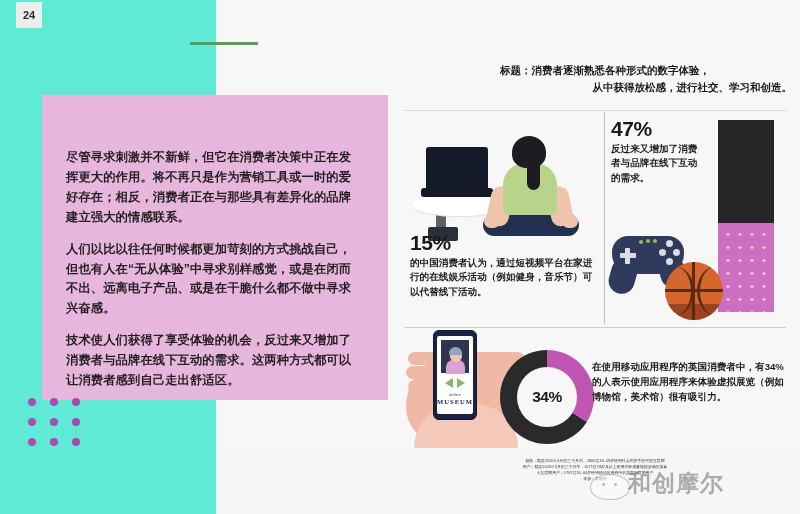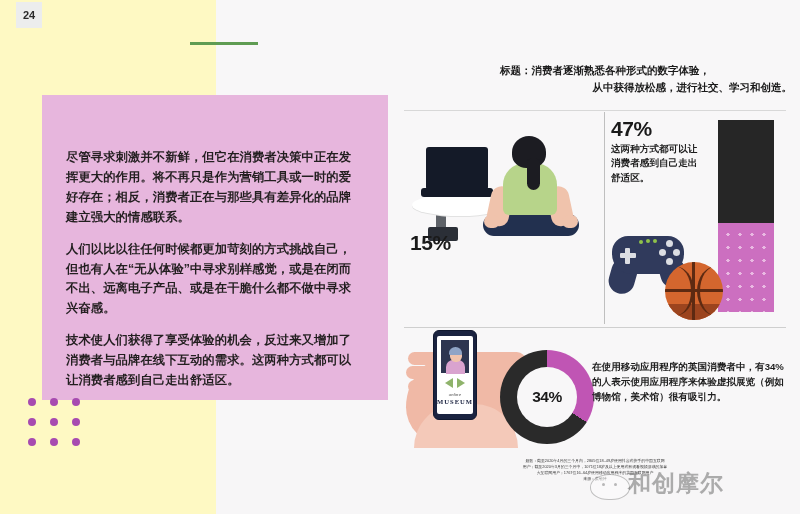--- a/index.html
+++ b/index.html
@@ -8,21 +8,21 @@
     background: #ffffff;
   }
   body {
     font-family: "Liberation Sans", "DejaVu Sans", sans-serif;
   }
   #page {
     position: relative;
     width: 800px;
     height: 514px;
     overflow: hidden;
-    background: #fef9c3;
+    background: #5eead4;
   }
   
   .panel-tint {
     position: absolute;
     left: 216px;
     top: 0;
     width: 584px;
     height: 514px;
     background: #f7f6f7;
   }
@@ -618,25 +618,26 @@
   <div class="y-arm-l"></div>
   <div class="y-arm-r"></div>
   <div class="y-body"></div>
   <div class="y-hair-bun"></div>
   <div class="y-pony"></div>
   <div class="y-hand-l"></div>
   <div class="y-hand-r"></div>
 
   <div id="stat-63">
     <div class="stat-num">15%</div>
+    <div class="stat-body">的中国消费者认为，通过短视频平台在家进行的在线娱乐活动（例如健身，音乐节）可以代替线下活动。</div>
   </div>
 
   <div id="stat-47">
     <div class="stat-num">47%</div>
-    <div class="stat-body">这两种方式都可以让消费者感到自己走出舒适区。</div>
+    <div class="stat-body">反过来又增加了消费者与品牌在线下互动的需求。</div>
   </div>
 
   <div class="barchart">
     <div class="bar-dark"></div>
     <div class="bar-pink"></div>
   </div>
 
   <div class="ctrl-grip-l"></div>
   <div class="ctrl-grip-r"></div>
   <div class="ctrl-body"></div>

